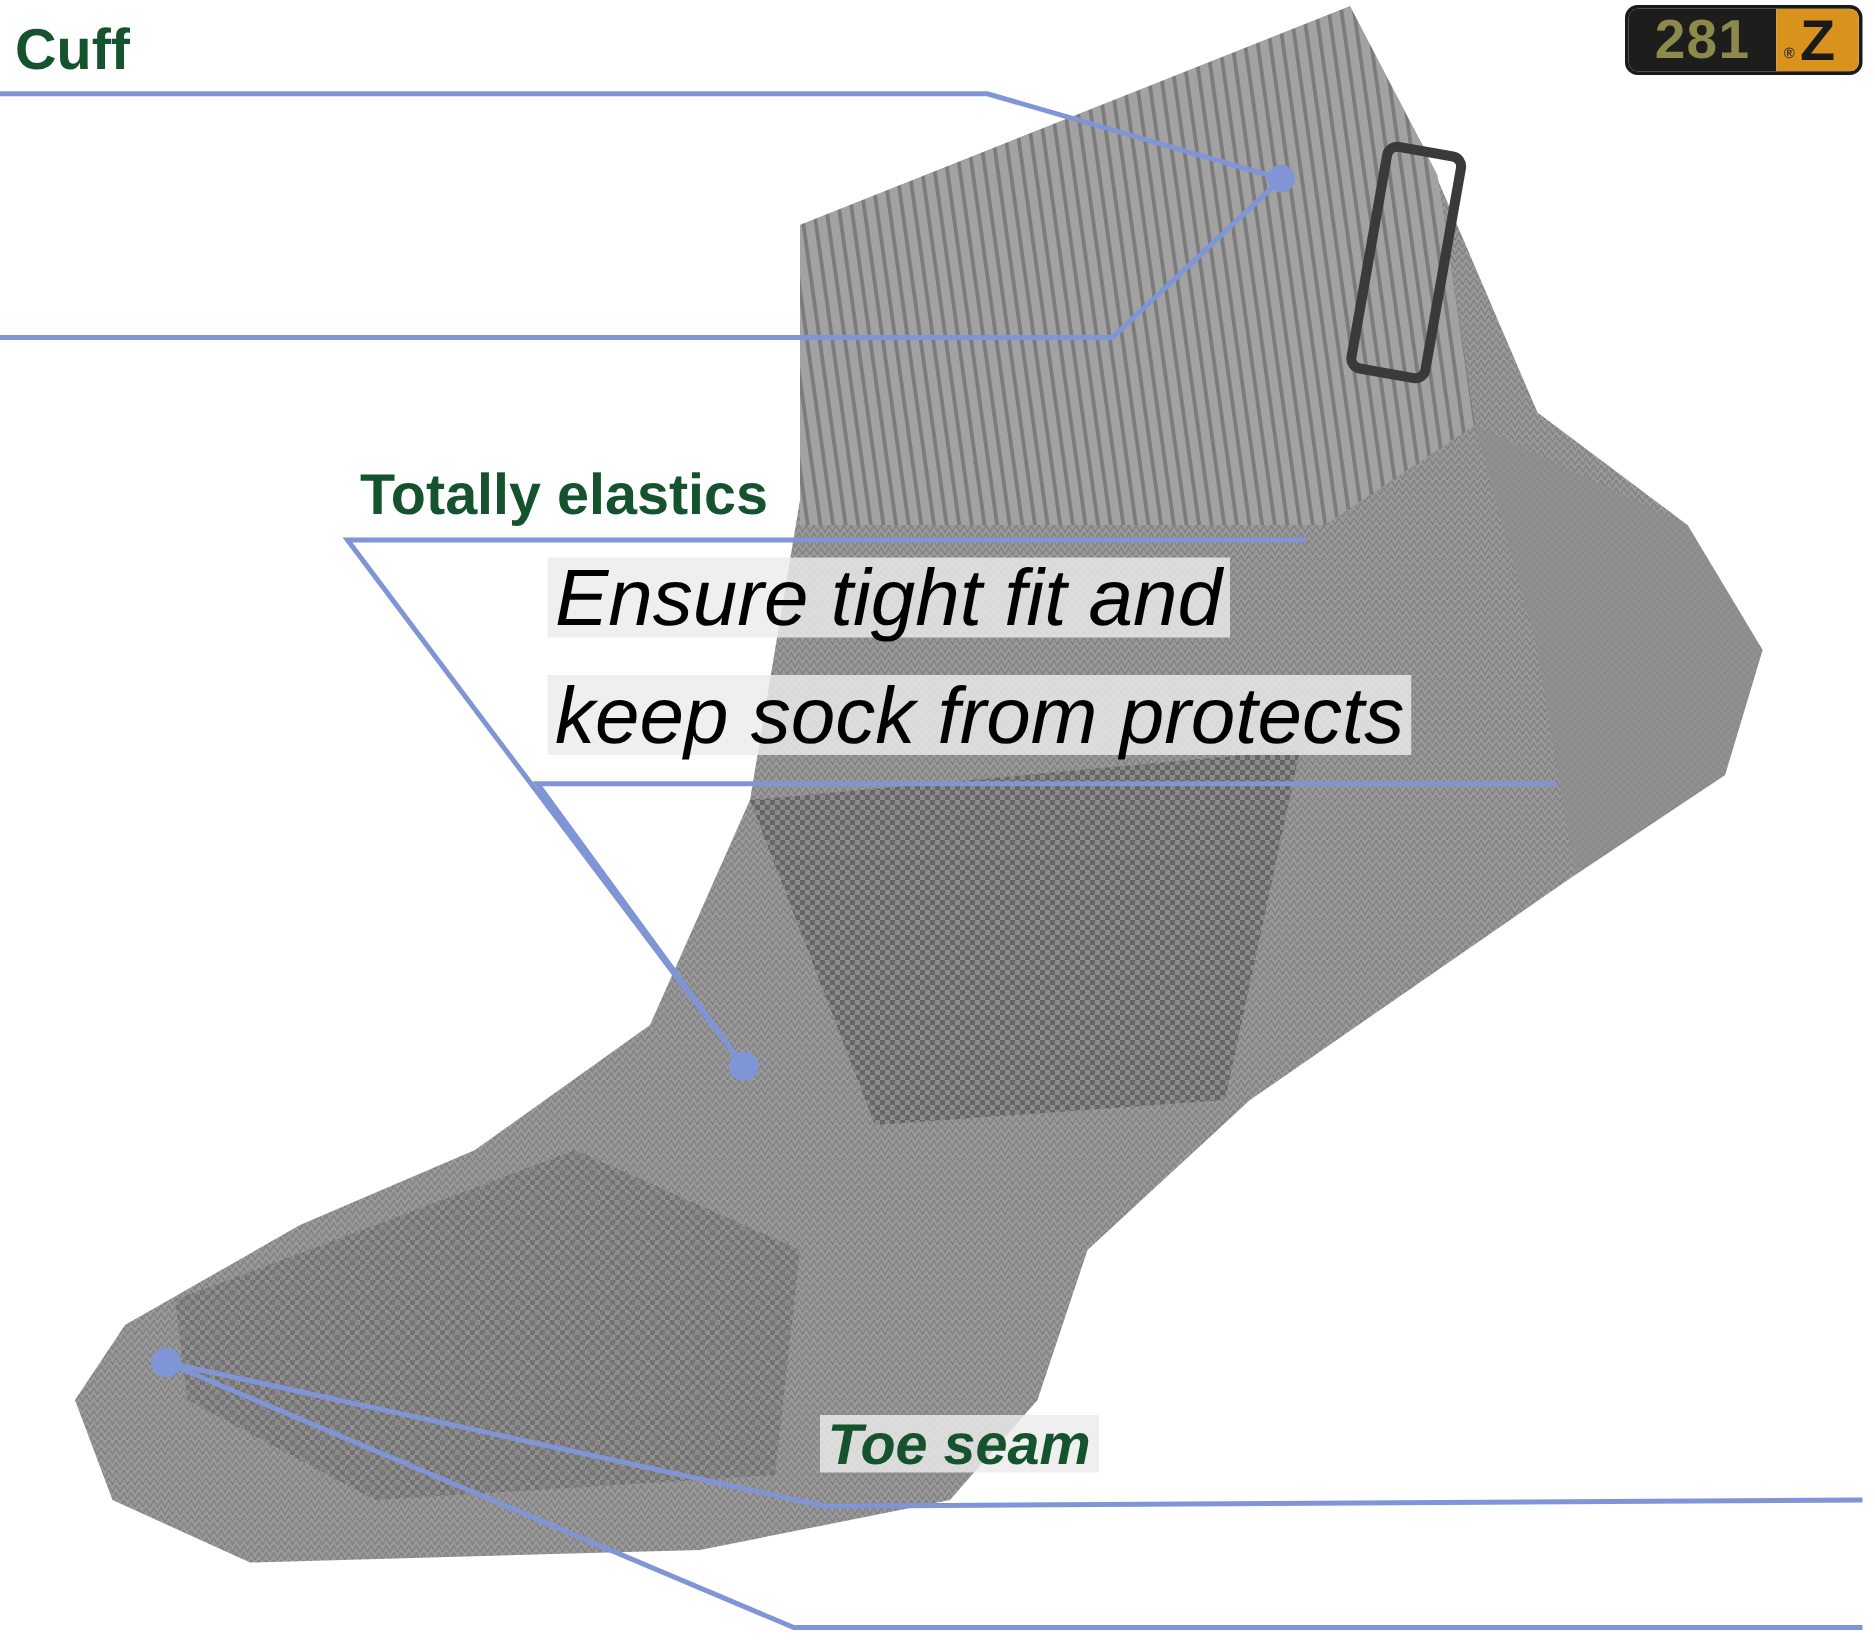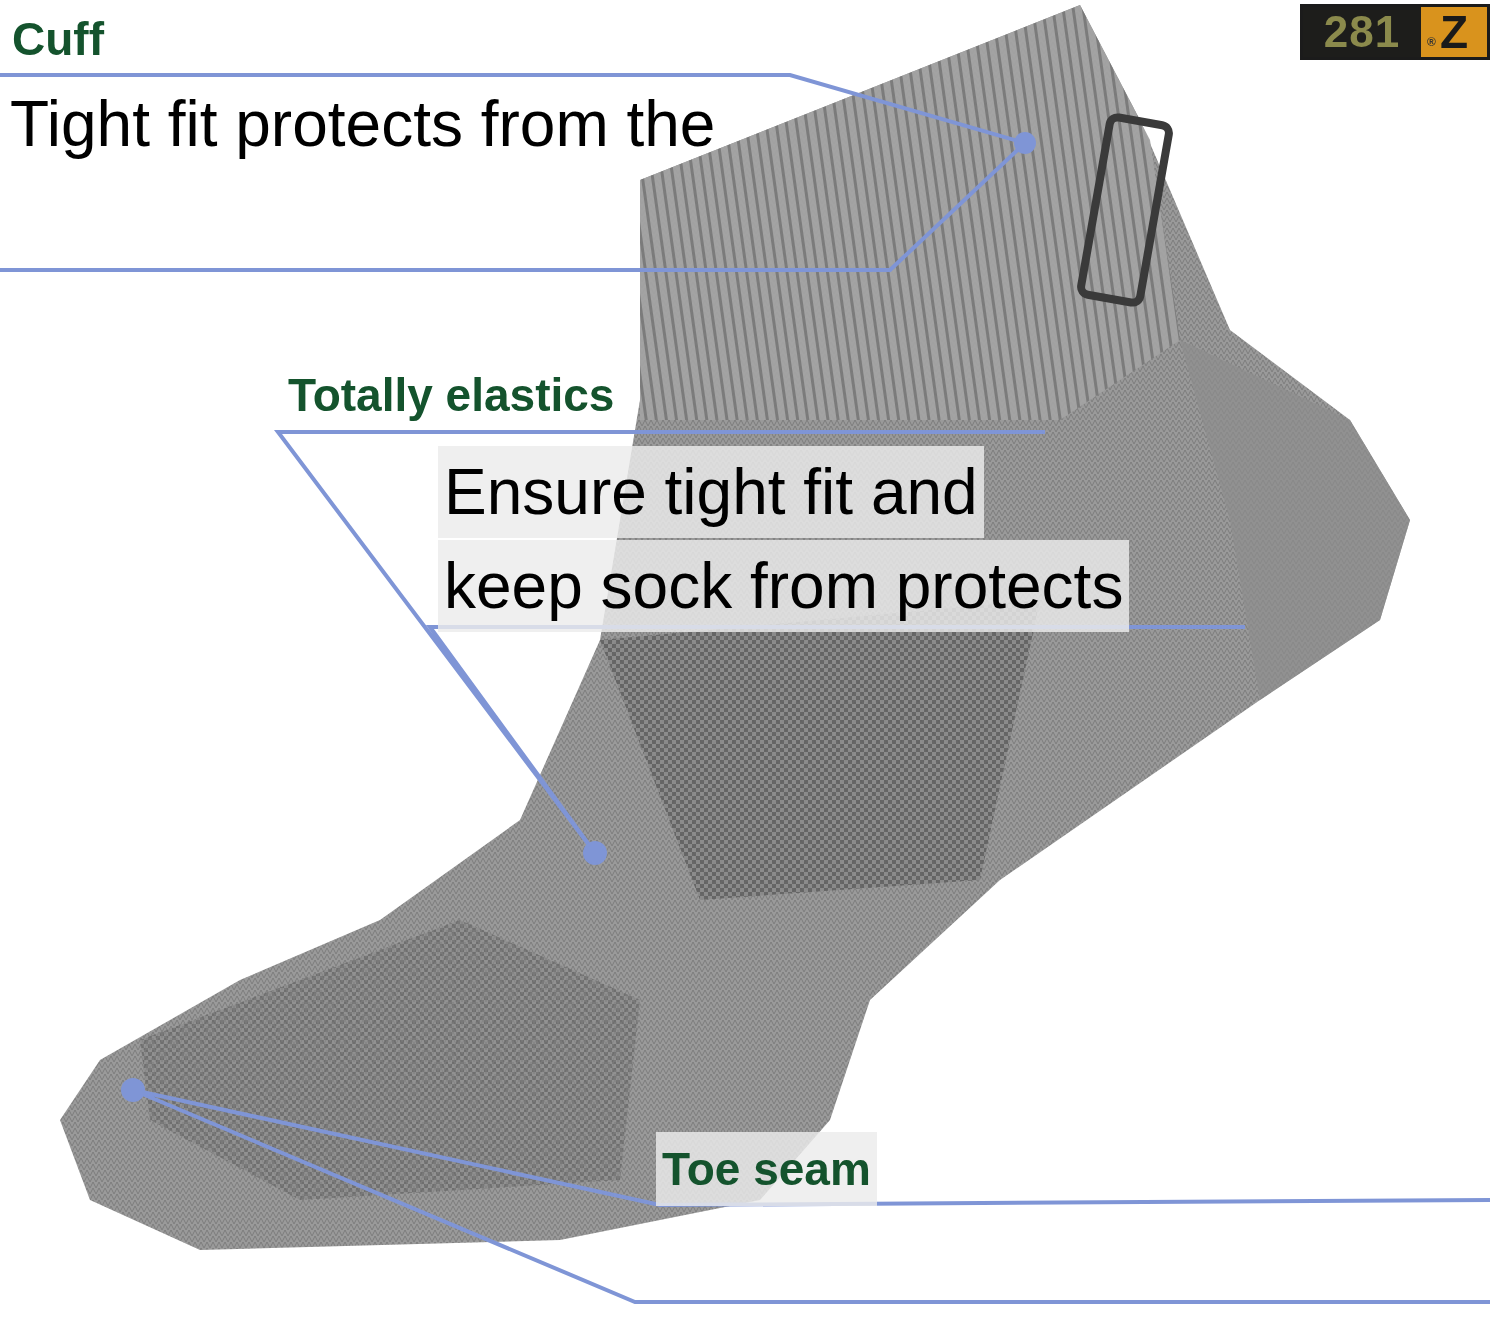--- a/index.html
+++ b/index.html
@@ -1,22 +1,22 @@
 <!DOCTYPE html>
 <html><head>
 <meta charset="utf-8">
 <style>
   html, body { margin:0; padding:0; background:#ffffff; }
   body { width:1500px; height:1319px; position:relative; overflow:hidden; font-family:"Liberation Sans", sans-serif; }
   #stage { position:absolute; left:0; top:0; width:1500px; height:1319px; }
   svg.art { position:absolute; left:0; top:0; }
   .label { position:absolute; font-weight:bold; color:#14532d; white-space:nowrap; line-height:1;text-align:center; }
   .desc { position:absolute; color:#000; white-space:nowrap; line-height:1; }
-  .box { background:rgba(235,235,235,0.82); padding:14px 6px; }
-  .logo { position:absolute; left:1300px; top:4px; width:190px; height:56px; display:flex; border-radius:0; overflow:hidden; border:3px solid #1b1b1b; box-sizing:border-box; }
+  .box { background:rgba(235,235,235,0.82); padding:0 6px;font-style:italic; }
+  .logo { position:absolute; left:1300px; top:4px; width:190px; height:56px; display:flex; border-radius:10px; overflow:hidden; border:3px solid #1b1b1b; box-sizing:border-box; }
   .logo .l { background:#1d1d1b; color:#8b8a4c; font-weight:bold; font-size:44px; display:flex; align-items:center; justify-content:center; width:118px; letter-spacing:1px; }
   .logo .r { background:#d9931d; color:#1a1a1a; font-weight:bold; font-size:46px; display:flex; align-items:center; justify-content:center; flex:1; position:relative; }
   .logo .r small { font-size:12px; position:absolute; left:6px; bottom:8px; color:#333; }
 </style>
 </head>
 <body>
 
 <div id="stage">
 
   <svg class="art" width="1500" height="1319" viewBox="0 0 1500 1319">
@@ -60,21 +60,20 @@
 
   <div class="logo">
     <div class="l">281</div>
     <div class="r">
       <small>®</small>
       <span>Z</span>
     </div>
   </div>
 
   <div class="label" style="left:12px;top:16px;font-size:46px;">Cuff</div>
-  <div class="desc" style="left:10px;top:92px;font-size:64px;">Tight fit protects from the</div>
 
   <div class="label" style="left:288px;top:372px;font-size:46px;">Totally elastics</div>
   <div class="desc box" style="left:438px;top:446px;font-size:64px;">Ensure tight fit and</div>
   <div class="desc box" style="left:438px;top:540px;font-size:64px;">keep sock from protects</div>
 
   <div class="label box" style="left:656px;top:1132px;font-size:46px;">Toe seam</div>
 
 </div>
 
 </body></html>

